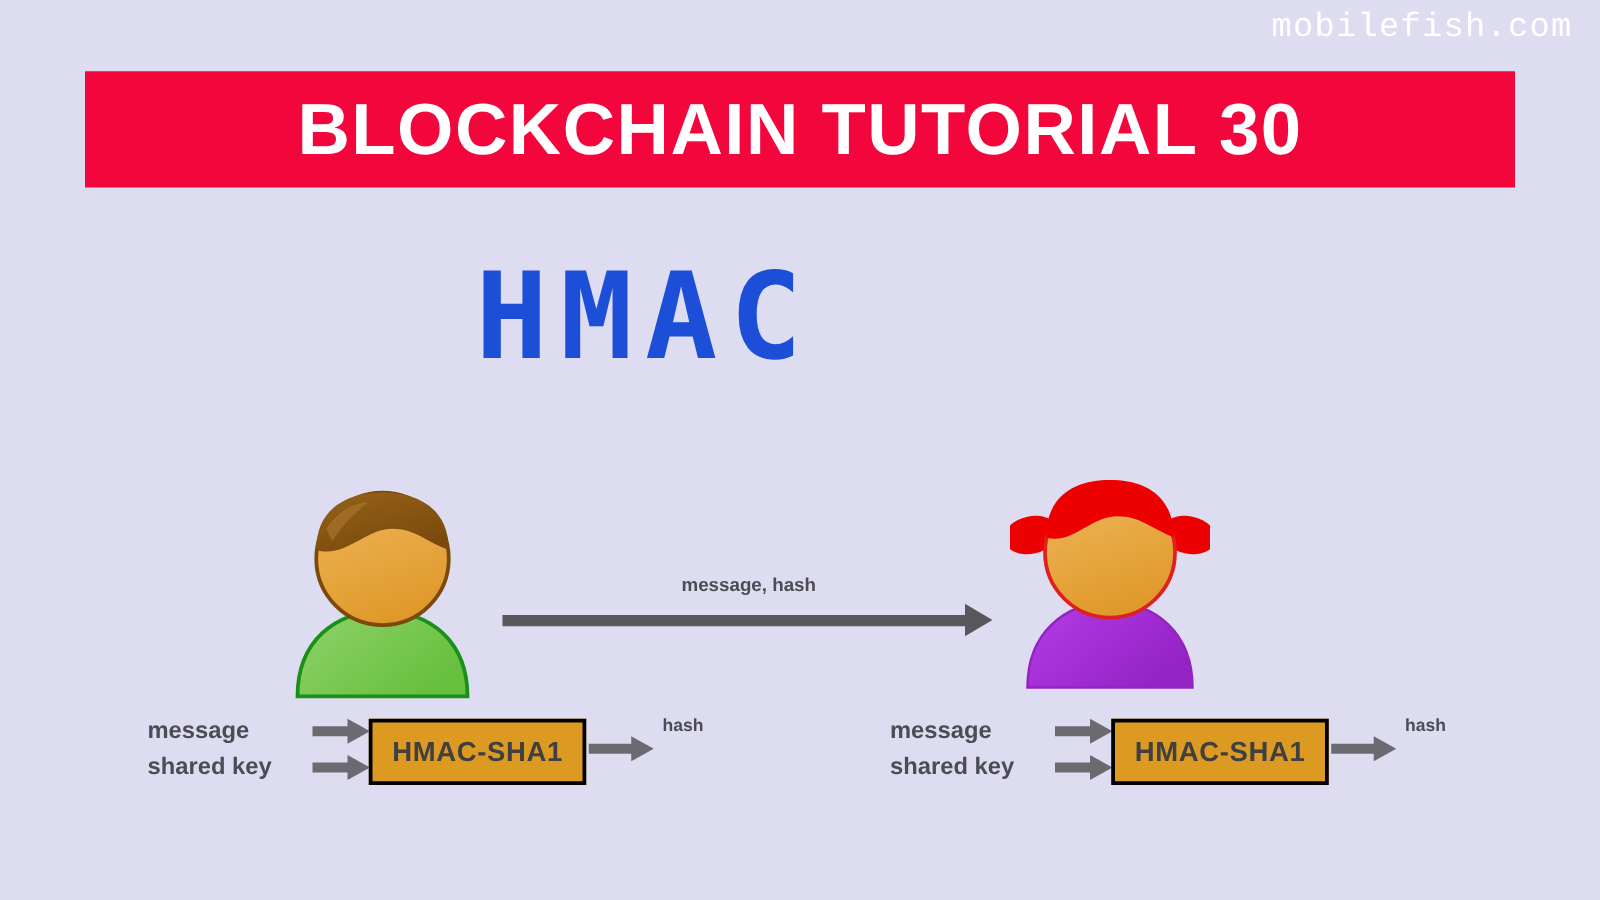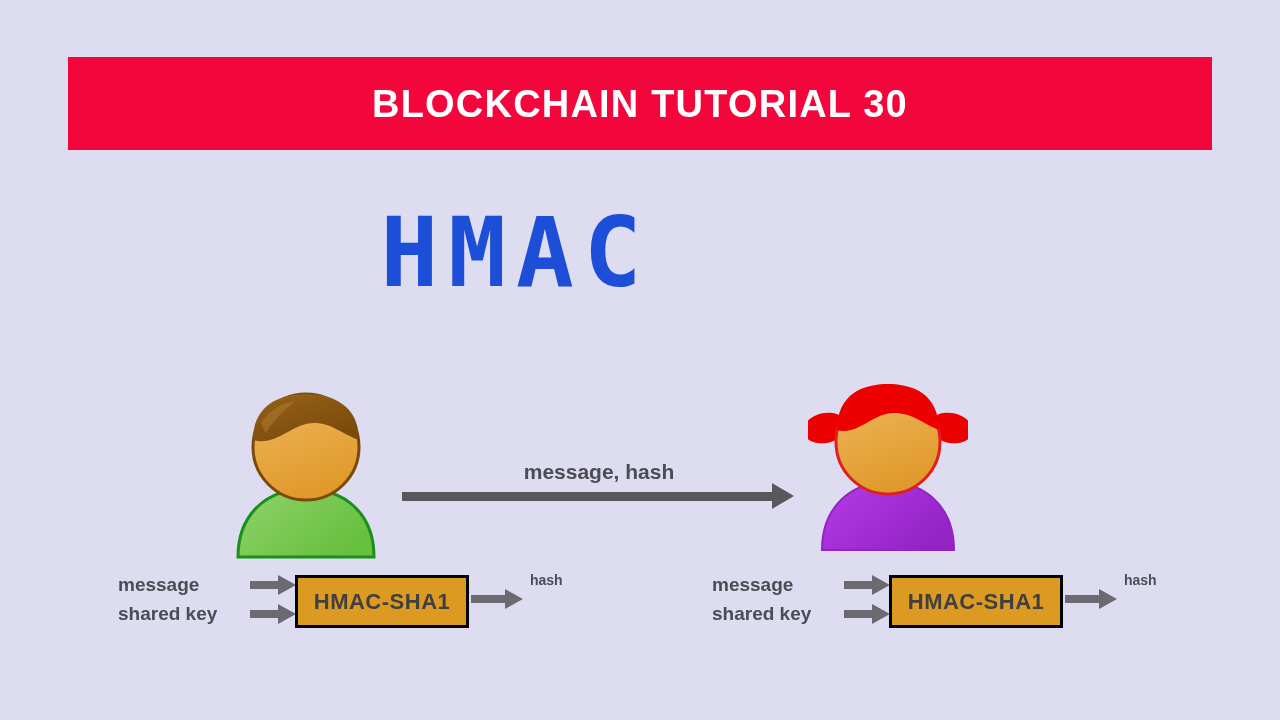--- a/index.html
+++ b/index.html
@@ -40,21 +40,21 @@
     top: 57px;
     width: 1144px;
     height: 93px;
     background: #f2063c;
     display: flex;
     align-items: center;
     justify-content: center;
   }
   #title-text {
     color: #ffffff;
-    font-size: 38px;
+    font-size: 58px;
     font-weight: bold;
     letter-spacing: 1.2px;
     white-space: nowrap;
     line-height: 1;
   }
 
   
   #hmac-logo {
     position: absolute;
     left: 0;
@@ -96,21 +96,21 @@
     border-top: 13px solid transparent;
     border-bottom: 13px solid transparent;
     border-left: 22px solid #58585c;
   }
   #transmission-label {
     position: absolute;
     left: 404px;
     top: 460px;
     width: 390px;
     text-align: center;
-    font-size: 21px;
+    font-size: 15px;
     font-weight: bold;
     color: #4c4c55;
     white-space: nowrap;
   }
 
   
   .pipeline { position: absolute; top: 570px; height: 70px; }
   #pipeline-sender { left: 118px; }
   #pipeline-receiver { left: 712px; }
 
@@ -208,20 +208,21 @@
     font-weight: bold;
     color: #4c4c55;
     white-space: nowrap;
   }
 </style>
 </head>
 <body>
 
 <div id="stage">
 
+  <div id="watermark">mobilefish.com</div>
 
   <div id="title-banner">
     <div id="title-text">BLOCKCHAIN TUTORIAL 30</div>
   </div>
 
   <div id="hmac-logo">HMAC</div>
 
   <div class="avatar" id="avatar-sender">
     <svg viewBox="0 0 160 175" width="160" height="175">
       <defs>

